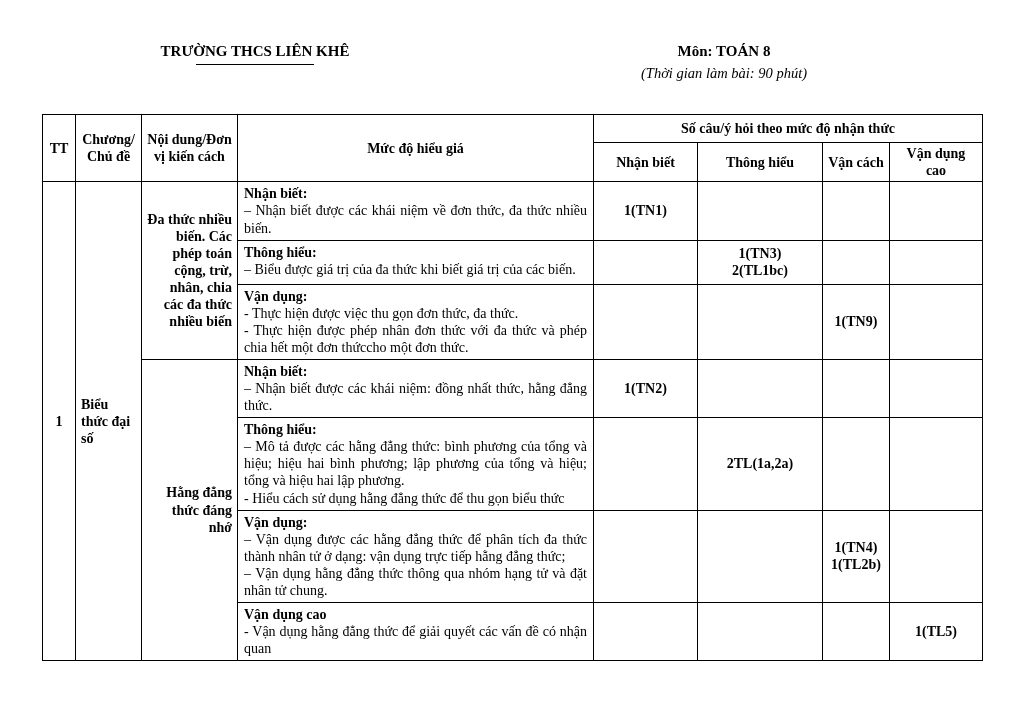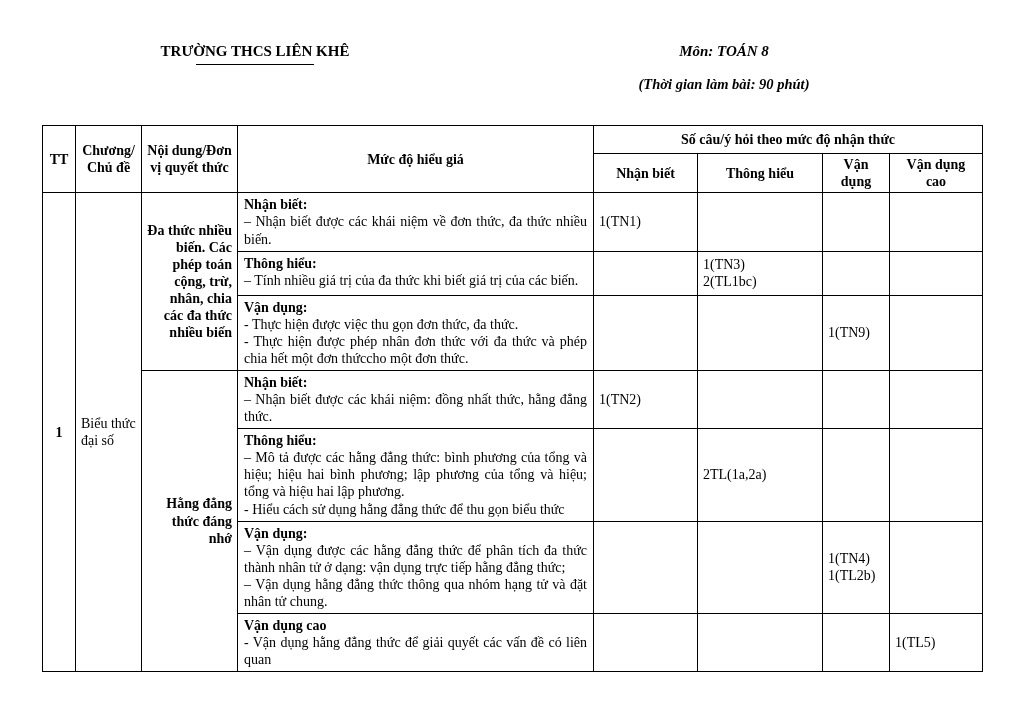--- a/index.html
+++ b/index.html
@@ -27,22 +27,22 @@
     font-size: 15px;
     line-height: 1.5;
   }
   .header-right {
     width: 410px;
     text-align: center;
     font-size: 15px;
     line-height: 1.5;
   }
   .header-right .title-line { font-weight: bold; }
-  .header-right .subject-line { font-weight: bold; font-style: italic; }
-  .header-right .duration-line { font-style: italic; font-weight: bold; font-size: 14.5px; margin-top: 11px; }
+  .header-right .subject-line { font-weight: bold; }
+  .header-right .duration-line { font-style: italic; font-weight: normal; font-size: 14.5px; }
   .rule {
     width: 118px;
     border-bottom: 1.5px solid #000;
     margin: 0 auto;
     height: 1px;
   }
 
   
   table.matrix {
     border-collapse: collapse;
@@ -55,32 +55,34 @@
     font-size: 14px;
     padding: 2px 5px;
     vertical-align: middle;
     line-height: 1.22;
   }
   .matrix th {
     text-align: center;
     font-weight: bold;
   }
   td.num {
+    text-align: center;
     white-space: pre-line;
     vertical-align: middle;
+    font-weight: bold;
   }
   td.level {
     text-align: justify;
     vertical-align: top;
     padding: 3px 6px;
   }
   .lvl-title { font-weight: bold; }
   .lvl-body { white-space: pre-line; }
   td.tt-cell { font-weight: bold; text-align: center; vertical-align: middle; }
-  td.chapter-cell { font-weight: normal; text-align: left; vertical-align: middle; padding-left: 5px; }
+  td.chapter-cell { font-weight: bold; text-align: left; vertical-align: middle; padding-left: 5px; }
   td.content-cell { font-weight: bold; text-align: right; vertical-align: middle; }
 </style>
 </head>
 <body>
 
 <div class="page">
 
   <div class="doc-header">
     <div class="header-left">
       <div>TRƯỜNG THCS LIÊN KHÊ</div>
@@ -101,49 +103,49 @@
       <col style="width:104px">
       <col style="width:125px">
       <col style="width:67px">
       <col style="width:93px">
     </colgroup>
 
     <tbody>
         <tr style="height:28px">
       <th rowspan="2">TT</th>
       <th rowspan="2">Chương/ Chủ đề</th>
-      <th rowspan="2">Nội dung/Đơn vị quyết thức</th>
+      <th rowspan="2">Nội dung/Đơn vị kiến cách</th>
       <th rowspan="2">Mức độ hiểu giá</th>
       <th colspan="4">Số câu/ý hỏi theo mức độ nhận thức</th>
     </tr>
     <tr style="height:38px">
       <th>Nhận biết</th>
       <th>Thông hiểu</th>
-      <th>Vận dụng</th>
+      <th>Vận cách</th>
       <th>Vận dụng cao</th>
     </tr>
 
     <tr style="height:46px">
       <td rowspan="7" class="tt-cell">1</td>
       <td rowspan="7" class="chapter-cell">Biểu thức đại số</td>
       <td rowspan="3" class="content-cell">Đa thức nhiều biến. Các phép toán cộng, trừ, nhân, chia các đa thức nhiều biến</td>
       <td class="level">
         <span class="lvl-title">Nhận biết:</span>
         <div class="lvl-body">– Nhận biết được các khái niệm về đơn thức, đa thức nhiều biến.</div>
       </td>
       <td class="num">1(TN1)</td>
       <td class="num"></td>
       <td class="num"></td>
       <td class="num"></td>
     </tr>
 
     <tr style="height:44px">
       <td class="level">
         <span class="lvl-title">Thông hiểu:</span>
-        <div class="lvl-body">– Tính nhiều giá trị của đa thức khi biết giá trị của các biến.</div>
+        <div class="lvl-body">– Biểu được giá trị của đa thức khi biết giá trị của các biến.</div>
       </td>
       <td class="num"></td>
       <td class="num">1(TN3)
 2(TL1bc)</td>
       <td class="num"></td>
       <td class="num"></td>
     </tr>
 
     <tr style="height:62px">
       <td class="level">
@@ -190,21 +192,21 @@
       <td class="num"></td>
       <td class="num"></td>
       <td class="num">1(TN4)
 1(TL2b)</td>
       <td class="num"></td>
     </tr>
 
     <tr style="height:58px">
       <td class="level">
         <span class="lvl-title">Vận dụng cao</span>
-        <div class="lvl-body">- Vận dụng hằng đẳng thức để giải quyết các vấn đề có liên quan</div>
+        <div class="lvl-body">- Vận dụng hằng đẳng thức để giải quyết các vấn đề có nhận quan</div>
       </td>
       <td class="num"></td>
       <td class="num"></td>
       <td class="num"></td>
       <td class="num">1(TL5)</td>
     </tr>
 
   </tbody>
     </table>
 </div>

